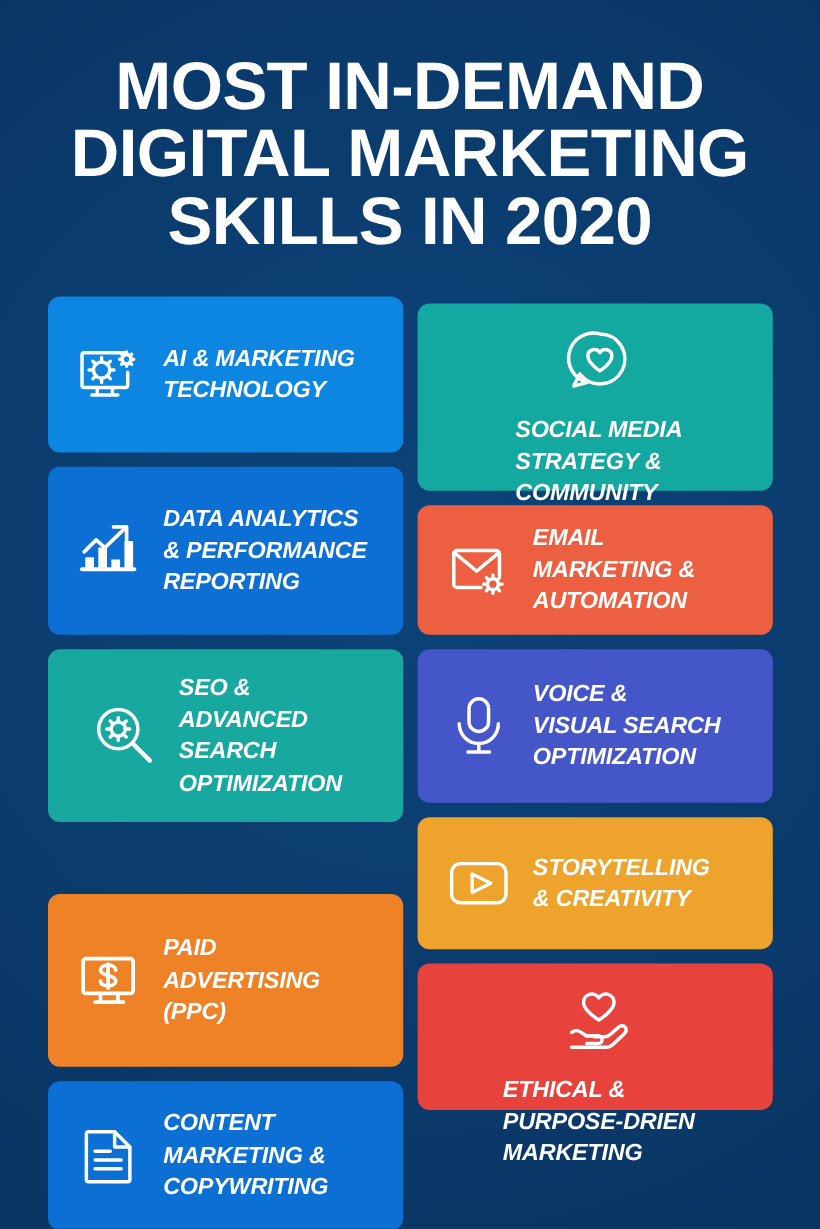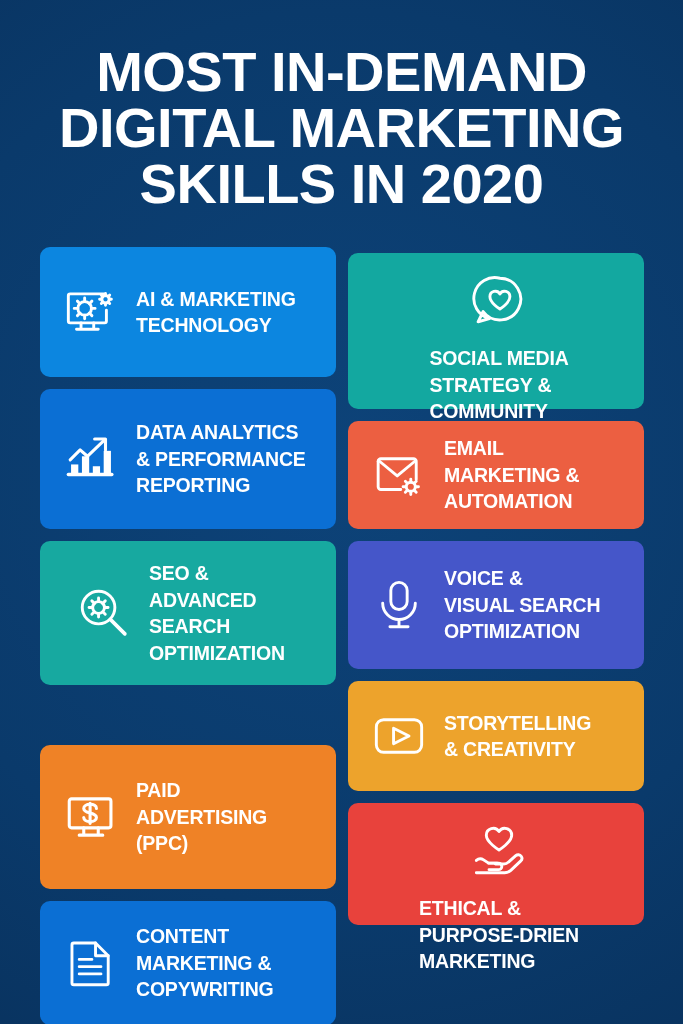--- a/index.html
+++ b/index.html
@@ -45,20 +45,21 @@
   }
 
   
   .columns {
     position: absolute;
     left: 40px;
     top: 247px;
     width: 605px;
     display: flex;
     gap: 12px;
+    font-style: italic;
   }
   .column {
     display: flex;
     flex-direction: column;
     gap: 12px;
     width: 296px;
   }
   .column.right {
     padding-top: 6px;
   }

